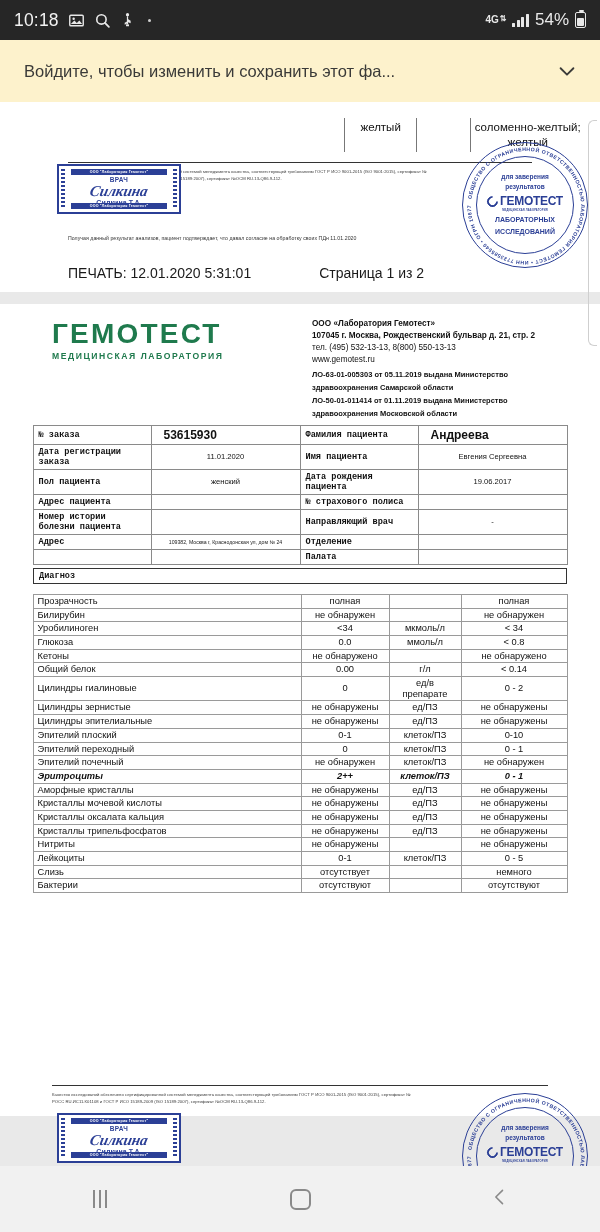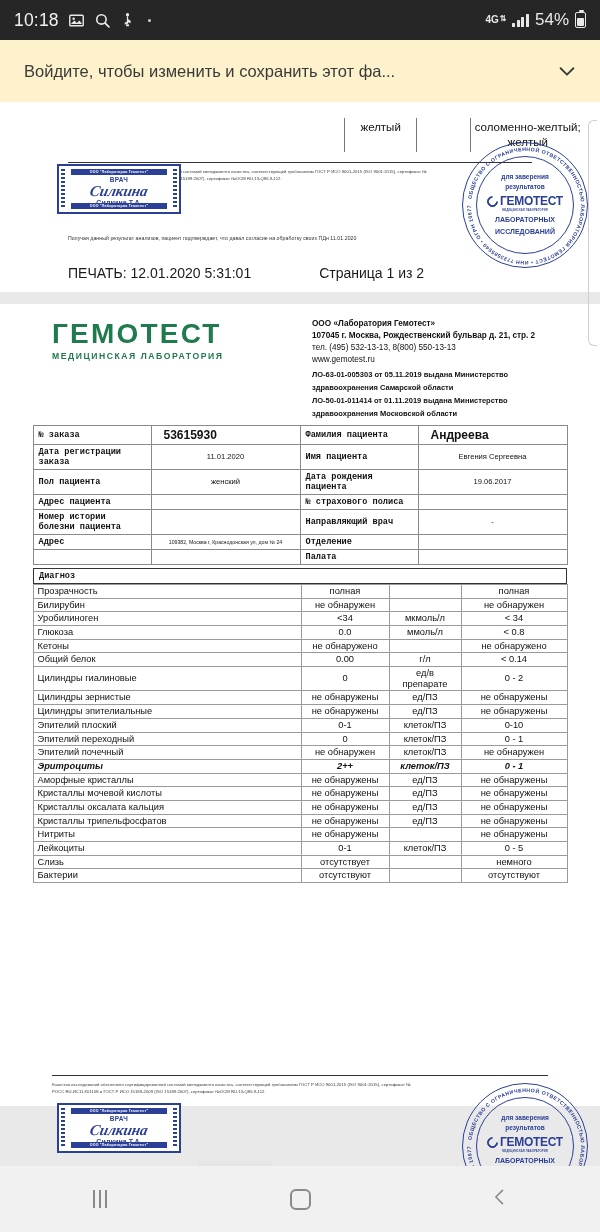--- a/index.html
+++ b/index.html
@@ -159,21 +159,21 @@
   td.val.sm { font-size: 7.6px; text-align: center; }
   td.val.tiny { font-size: 5.2px; text-align:center; color:#222;}
 
   tr.diag td {
     font-weight: 700; font-size: 8.6px; border: 1.6px solid #333;
     padding: 2px 5px;
     font-family: Liberation Mono, monospace;
   }
 
   
-  table.res { margin-top: 0; }
+  table.res { margin-top: 10px; }
   table.res td {
     border: 1px solid #9a9a9a; font-size: 9.3px; color:#111;
     padding: 1px 4px; height: 13px; line-height: 1.15;
   }
   table.res td.nm { width: 268px; text-align: left; }
   table.res td.rs { width: 88px; text-align: center; }
   table.res td.un { width: 72px; text-align: center; }
   table.res td.rf { width: 106px; text-align: center; }
   tr.hl td { font-weight: 700; font-style: italic; }
 

